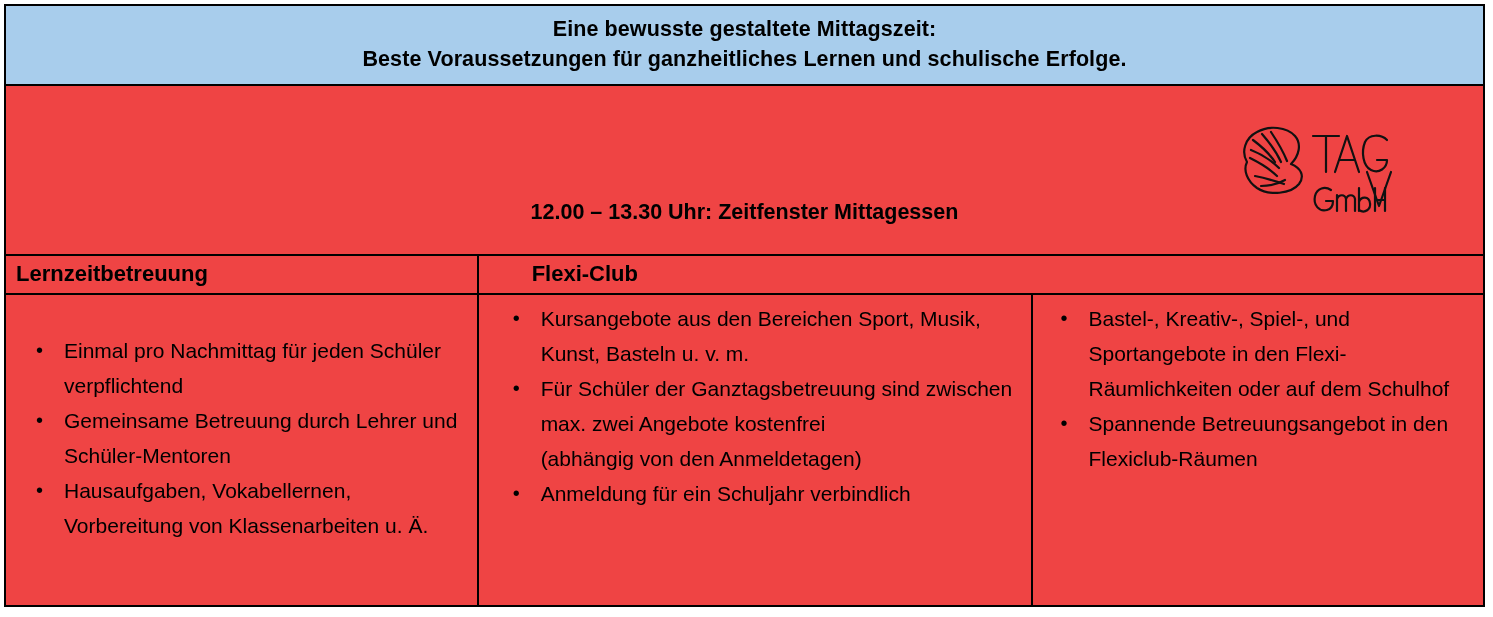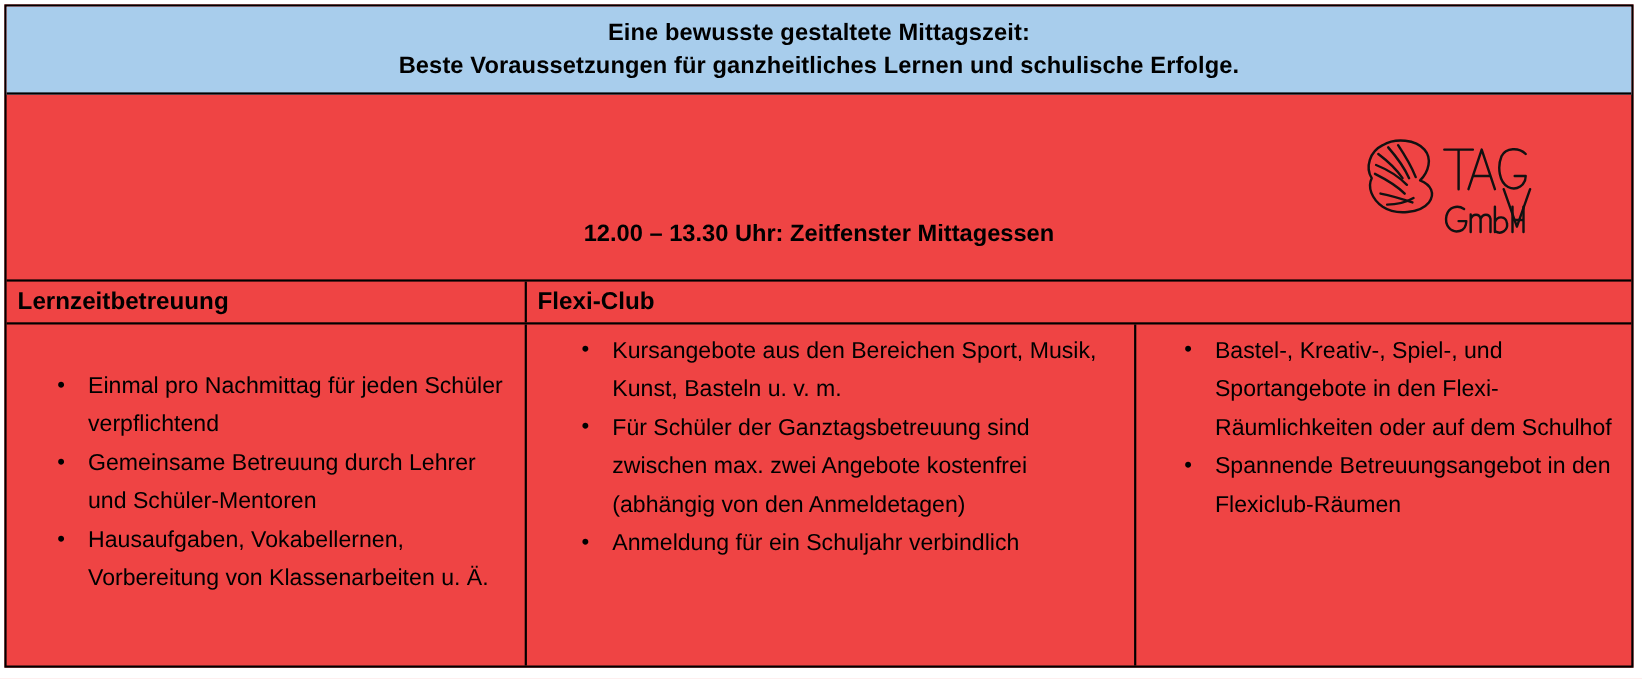--- a/index.html
+++ b/index.html
@@ -62,35 +62,36 @@
     position: absolute;
     right: 88px;
     top: 24px;
     width: 160px;
     height: 120px;
   }
   
   .row-heads {
     display: flex;
     border-bottom: 2px solid #000000;
+    gap: 43px;
   }
   .row-heads .cell {
     padding: 5px 0 6px 10px;
     font-weight: bold;
     font-size: 22px;
     box-sizing: border-box;
   }
   
   .row-body {
     display: flex;
     min-height: 310px;
   }
   .row-body .cell {
     box-sizing: border-box;
-    padding: 6px 8px 8px 24px;
+    padding: 6px 8px 8px 8px;
   }
   .col-1 { width: 32.0%; border-right: 2px solid #000000; }
   .col-2 { width: 37.5%; border-right: 2px solid #000000; }
   .col-3 { width: 30.5%; }
 
   ul.bullets {
     margin: 0;
     padding: 0 6px 0 48px;
     list-style: none;
   }

